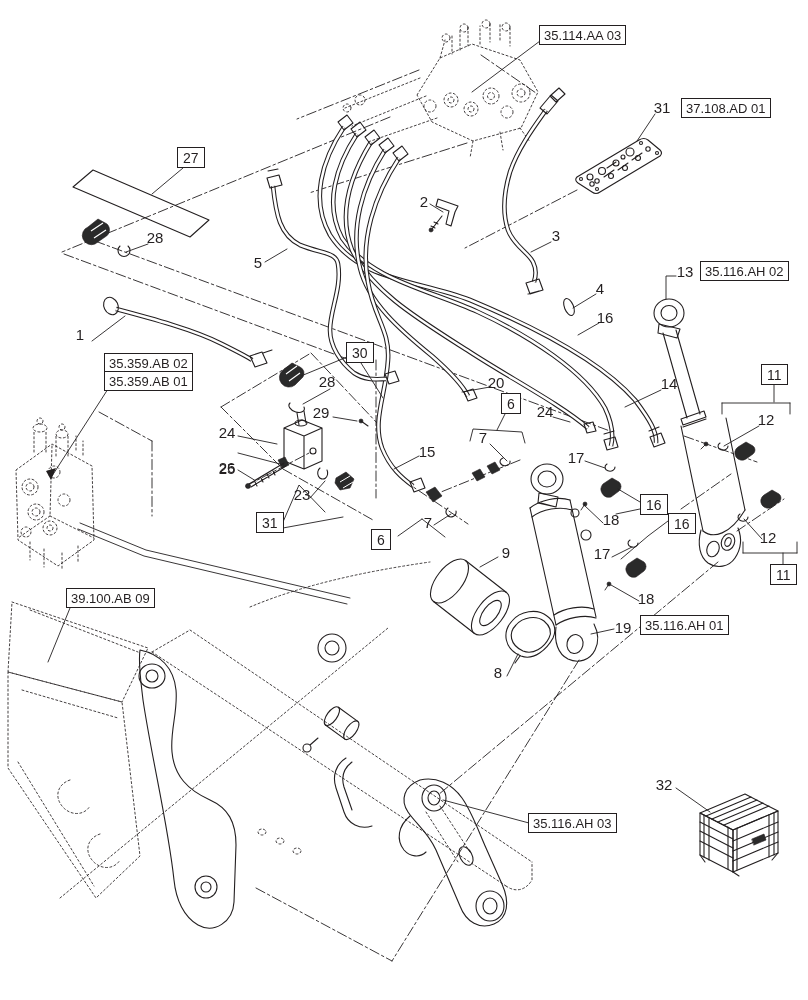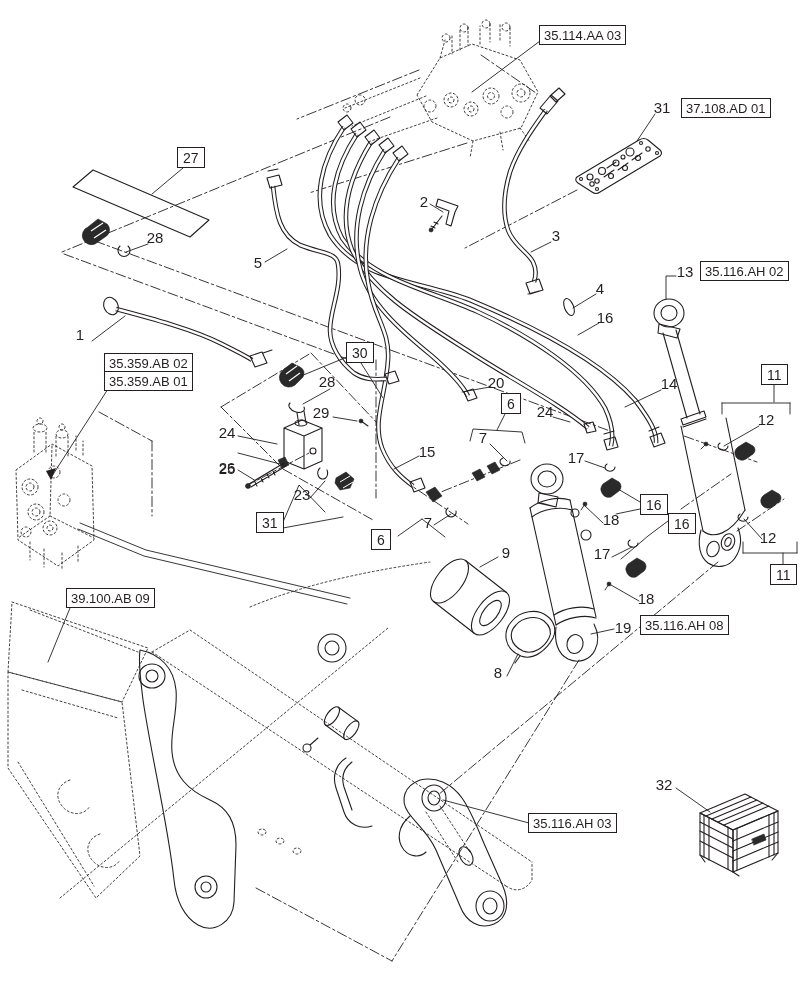--- a/index.html
+++ b/index.html
@@ -407,17 +407,17 @@
   <div class="bxn" style="left:761px;top:364px">11</div>
   <div class="bxn" style="left:770px;top:564px">11</div>
   <div class="bxn" style="left:640px;top:494px">16</div>
   <div class="bxn" style="left:668px;top:513px">16</div>
 
   <div class="bx" style="left:539px;top:25px">35.114.AA 03</div>
   <div class="bx" style="left:681px;top:98px">37.108.AD 01</div>
   <div class="bx" style="left:104px;top:353px">35.359.AB 02</div>
   <div class="bx" style="left:104px;top:371px">35.359.AB 01</div>
   <div class="bx" style="left:700px;top:261px">35.116.AH 02</div>
-  <div class="bx" style="left:640px;top:615px">35.116.AH 08</div>
+  <div class="bx" style="left:640px;top:615px">35.116.AH 01</div>
   <div class="bx" style="left:528px;top:813px">35.116.AH 03</div>
   <div class="bx" style="left:66px;top:588px">39.100.AB 09</div>
 
 </div>
 
 </body></html>

